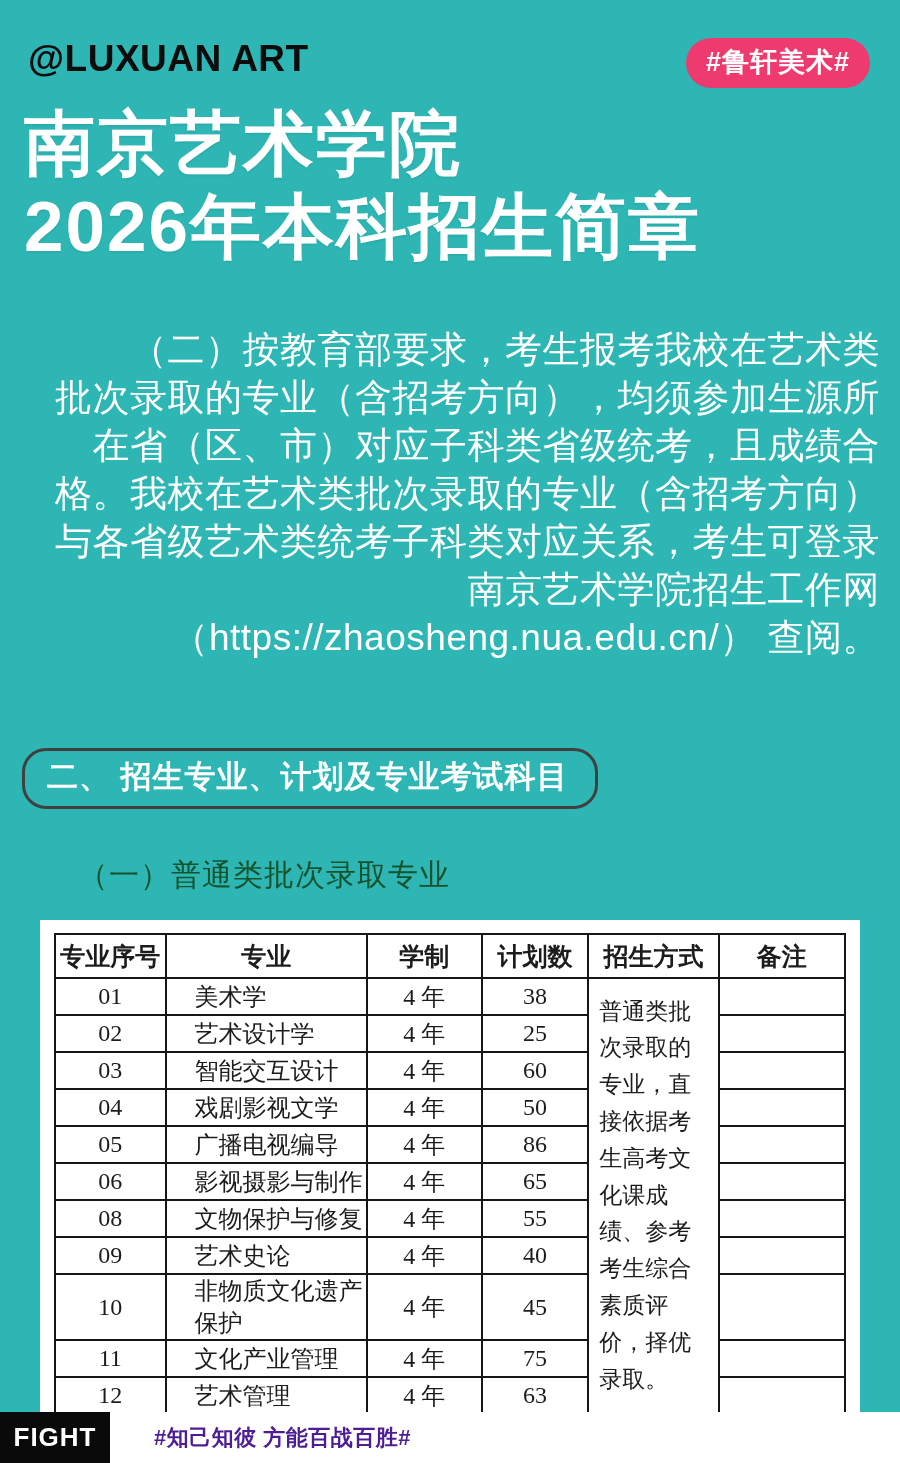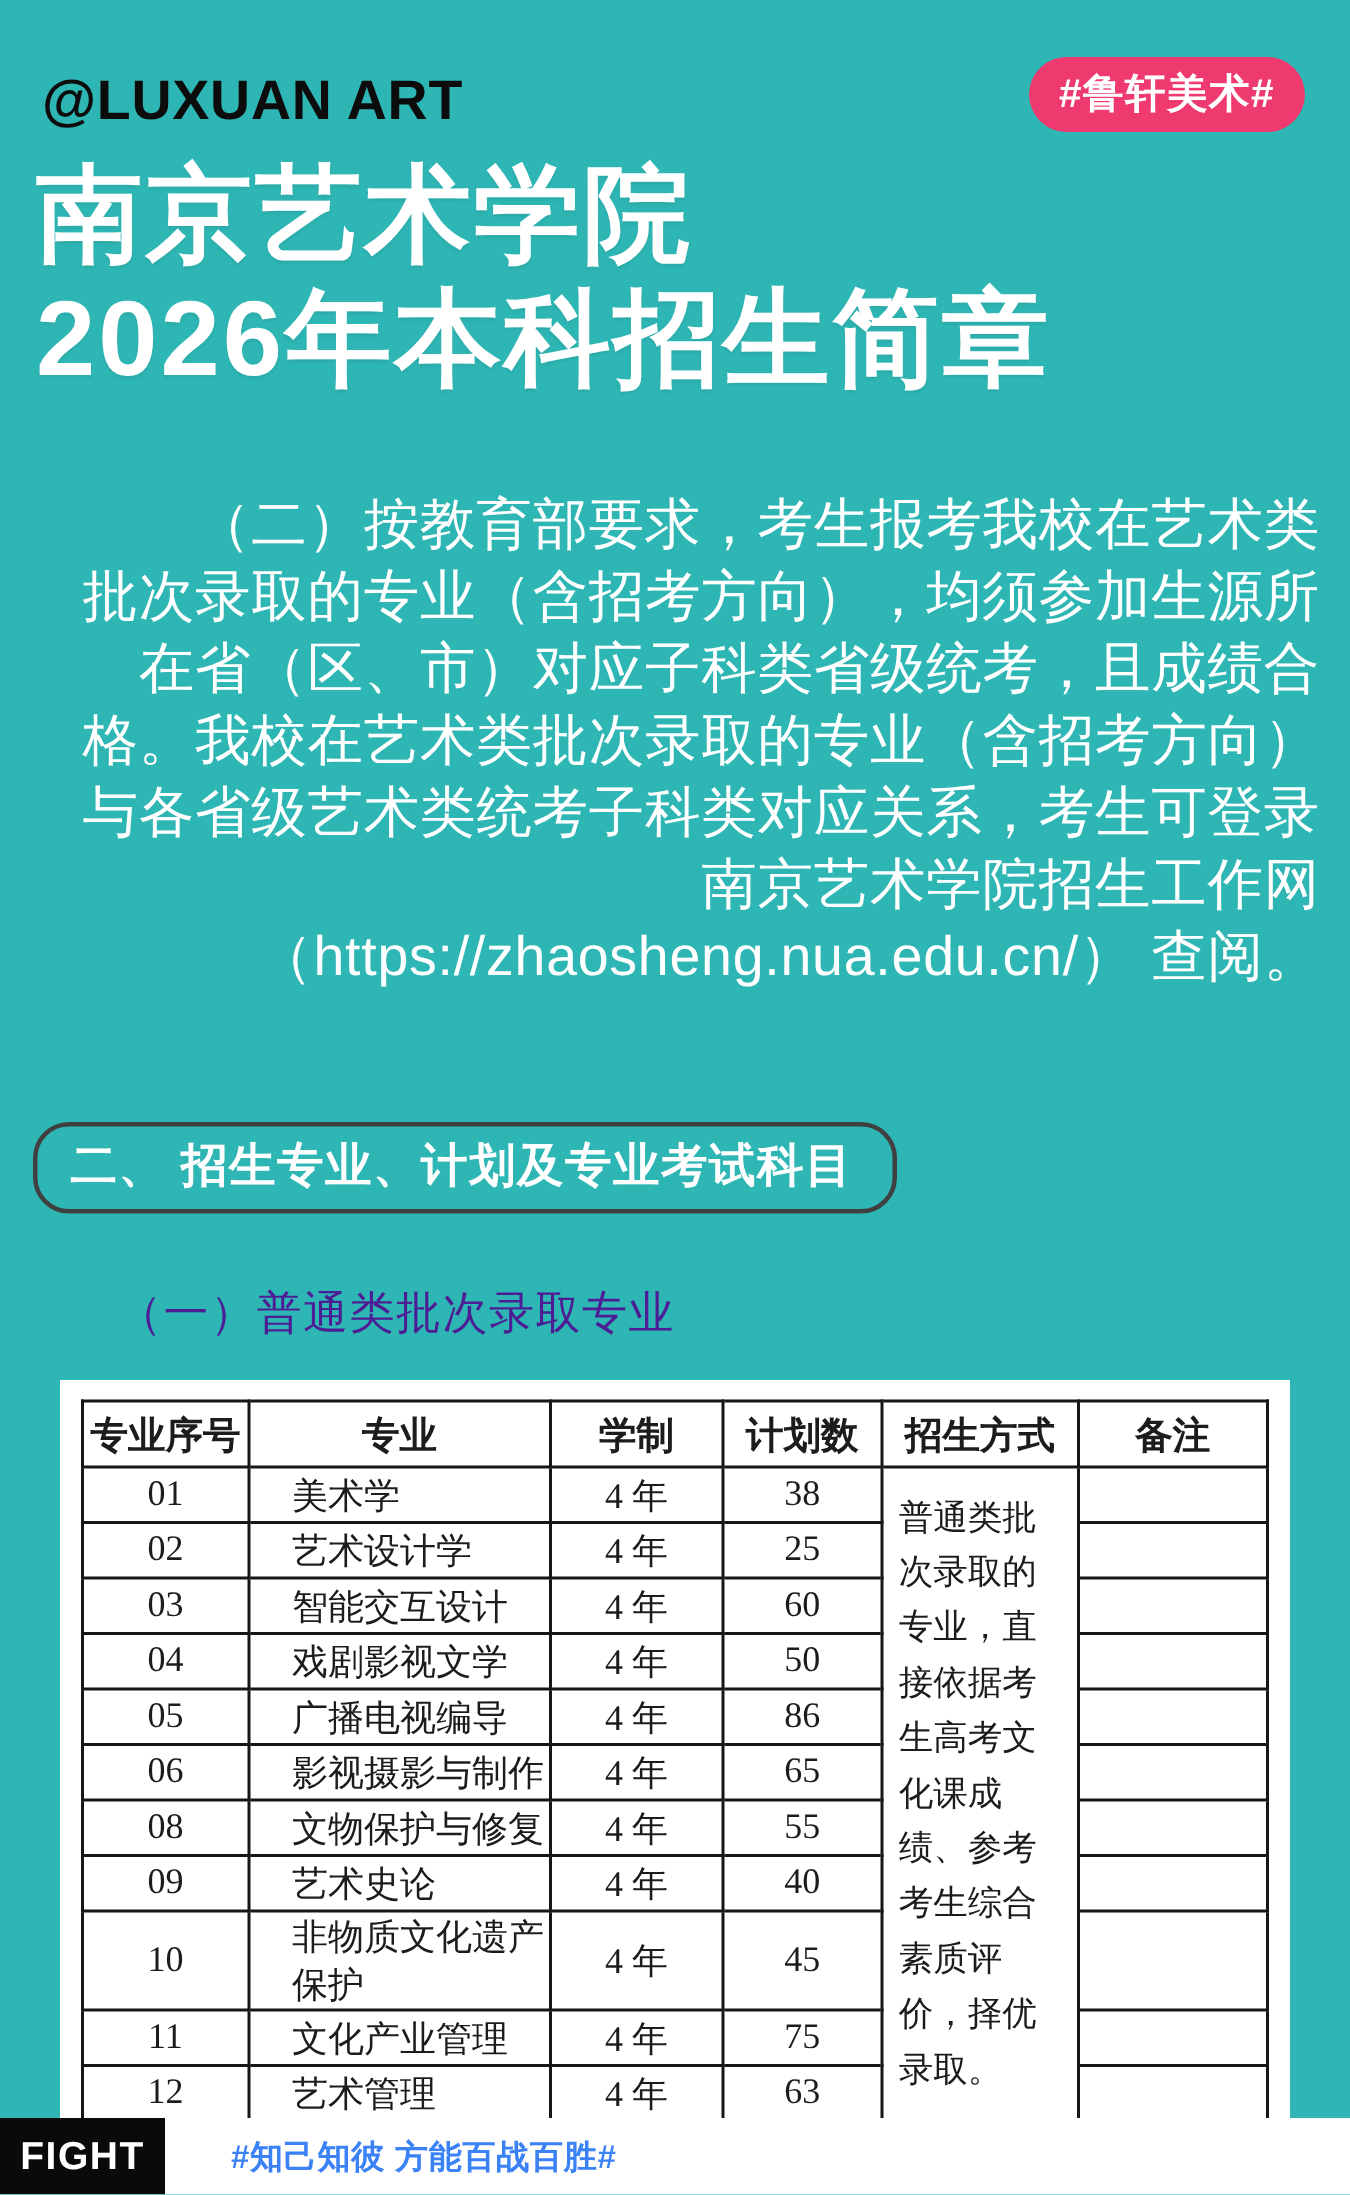--- a/index.html
+++ b/index.html
@@ -11,21 +11,21 @@
     width: 900px;
     height: 1463px;
     background: #2eb6b4;
     overflow: hidden;
   }
 
   
   .top-bar {
     display: flex;
     justify-content: space-between;
-    align-items: flex-end;
+    align-items: flex-start;
     padding: 38px 30px 0 28px;
   }
   .brand {
     font-size: 37px;
     font-weight: 800;
     color: #0c0c0c;
     letter-spacing: 0.5px;
   }
   .hash-badge {
     background: #ee3a6e;
@@ -68,21 +68,21 @@
     border-radius: 24px;
     padding: 5px 26px 8px 22px;
     color: #ffffff;
     font-size: 31px;
     font-weight: 800;
     letter-spacing: 1px;
   }
 
   .sub-heading {
     margin: 46px 0 0 78px;
-    color: #4c1d95;
+    color: #14532d;
     font-size: 30px;
     font-weight: 500;
     letter-spacing: 1px;
   }
 
   
   .table-panel {
     width: 820px;
     margin: 24px 0 0 40px;
     background: #ffffff;
@@ -143,21 +143,21 @@
     align-items: center;
     justify-content: center;
     font-size: 26px;
     font-weight: 800;
     letter-spacing: 1px;
   }
   .footer-slogan {
     display: flex;
     align-items: center;
     margin-left: 44px;
-    color: #3b82f6;
+    color: #4c1d95;
     font-size: 22px;
     font-weight: 800;
     letter-spacing: 0.5px;
   }
 </style>
 </head>
 <body>
 
 <div class="page">
 

